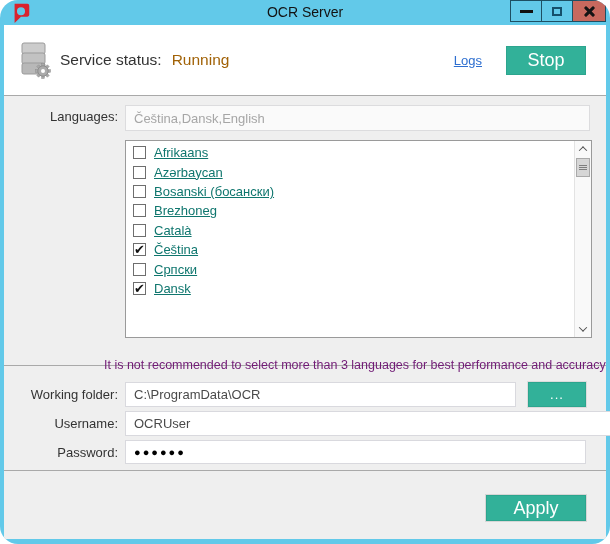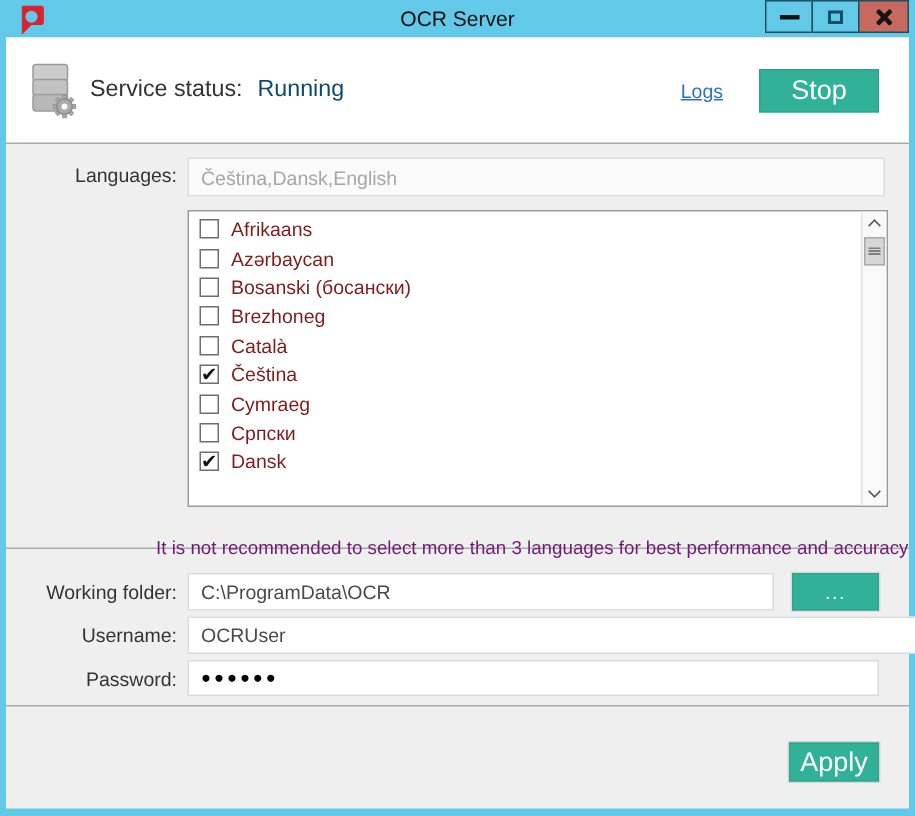--- a/index.html
+++ b/index.html
@@ -1,21 +1,21 @@
 <!DOCTYPE html>
 <html><head>
 <meta charset="utf-8">
 <style>
   * { margin:0; padding:0; box-sizing:border-box; }
   html,body { width:610px; height:544px; }
   body { font-family:"Liberation Sans","DejaVu Sans",sans-serif; }
 
   .window{
     position:relative; width:610px; height:544px;
-    background:#62c9e9; overflow:hidden;
+    background:#62c9e9; overflow:hidden;border-radius:18px;
   }
 
   
   .titlebar{ position:absolute; top:0; left:0; right:0; height:25px; }
   .titlebar-title{
     position:absolute; left:0; right:0; top:0; line-height:24px;
     text-align:center; font-size:14px; color:#121212;
   }
   .app-logo{ position:absolute; left:10px; top:2px; width:22px; height:22px; }
   .win-controls{ position:absolute; right:4px; top:0; display:flex; }
@@ -41,21 +41,21 @@
     background:#efefef; display:flex; flex-direction:column;
   }
 
   
   .status-panel{
     height:71px; background:#ffffff; border-bottom:1px solid #a9a9a9;
     display:flex; align-items:center; padding:0 20px 0 12px;
   }
   .db-icon{ width:36px; height:40px; flex:none; }
   .status-label{ margin-left:8px; font-size:15.5px; color:#333; }
-  .status-value{ margin-left:10px; font-size:15.5px; color:#0c4a6e;text-align:right; }
+  .status-value{ margin-left:10px; font-size:15.5px; color:#a16207;text-align:right; }
   .logs-link{
     margin-left:auto; font-size:13px; color:#2e6fd0;
     text-decoration:underline; cursor:pointer;padding-left:38px;
   }
   .btn{
     background:#32b199; border:1px solid #2ca58e; color:#fff;
     font-size:18px; font-family:inherit; cursor:pointer;
   }
   .stop-btn{ margin-left:24px; width:80px; height:29px; }
 
@@ -75,21 +75,21 @@
     position:absolute; left:121px; top:44px; width:467px; height:198px;
     background:#fff; border:1px solid #9a9a9a; overflow:hidden;
   }
   .lang-rows{ padding-top:2px; }
   .lang-row{ height:19.4px; display:flex; align-items:center; padding-left:7px; cursor:default; }
   .checkbox{
     width:13px; height:13px; flex:none; border:1px solid #6e6e6e; background:#fff;
     margin-right:8px; font-size:13px; line-height:11px; text-align:center;
     color:#111; overflow:visible; cursor:pointer;
   }
-  .lang-text{ font-size:13px; color:#7f1d1d; white-space:nowrap; }
+  .lang-text{ font-size:13px; color:#0f766e; white-space:nowrap;text-decoration:underline; }
   .scrollbar{
     position:absolute; top:0; right:0; bottom:0; width:17px;
     background:#f9f9f9; border-left:1px solid #e3e3e3;
   }
   .sb-arrow{ position:absolute; left:0; width:16px; height:16px;
     display:flex; align-items:center; justify-content:center; cursor:pointer; }
   .sb-up{ top:0; } .sb-down{ bottom:0; }
   .chev{ width:6px; height:6px; border-right:1.5px solid #505050; border-bottom:1.5px solid #505050; }
   .chev.up{ transform:rotate(-135deg) translate(-1px,-1px); }
   .chev.down{ transform:rotate(45deg) translate(-1px,-1px); }
@@ -115,21 +115,21 @@
   .pw-input{ top:74px; width:461px; height:24px; font-size:11px; font-weight:bold;
     letter-spacing:2px; color:#000; }
   .browse-btn{
     position:absolute; left:524px; top:16px; width:58px; height:25px;
     box-shadow:0 0 0 1px #dcdcdc; font-size:13px; letter-spacing:1px;
   }
 
   
   .footer{ position:relative; flex:1; }
   .apply-btn{
-    position:absolute; right:20px; top:24px; width:60px; height:26px;
+    position:absolute; right:20px; top:24px; width:100px; height:26px;
     box-shadow:0 0 0 1px #d6d6d6;
   }
 </style>
 </head>
 <body>
 
 <div class="window">
 
   <div class="titlebar">
     <span class="app-logo">
@@ -208,24 +208,20 @@
             <div class="lang-row">
               <span class="checkbox"></span>
               <span class="lang-text">Català</span>
             </div>
             <div class="lang-row">
               <span class="checkbox">✔</span>
               <span class="lang-text">Čeština</span>
             </div>
             <div class="lang-row">
               <span class="checkbox"></span>
-              <span class="lang-text">Cymraeg</span>
-            </div>
-            <div class="lang-row">
-              <span class="checkbox"></span>
               <span class="lang-text">Српски</span>
             </div>
             <div class="lang-row">
               <span class="checkbox">✔</span>
               <span class="lang-text">Dansk</span>
             </div>
             <div class="lang-row"></div>
           </div>
         <div class="scrollbar">
           <span class="sb-arrow sb-up">

